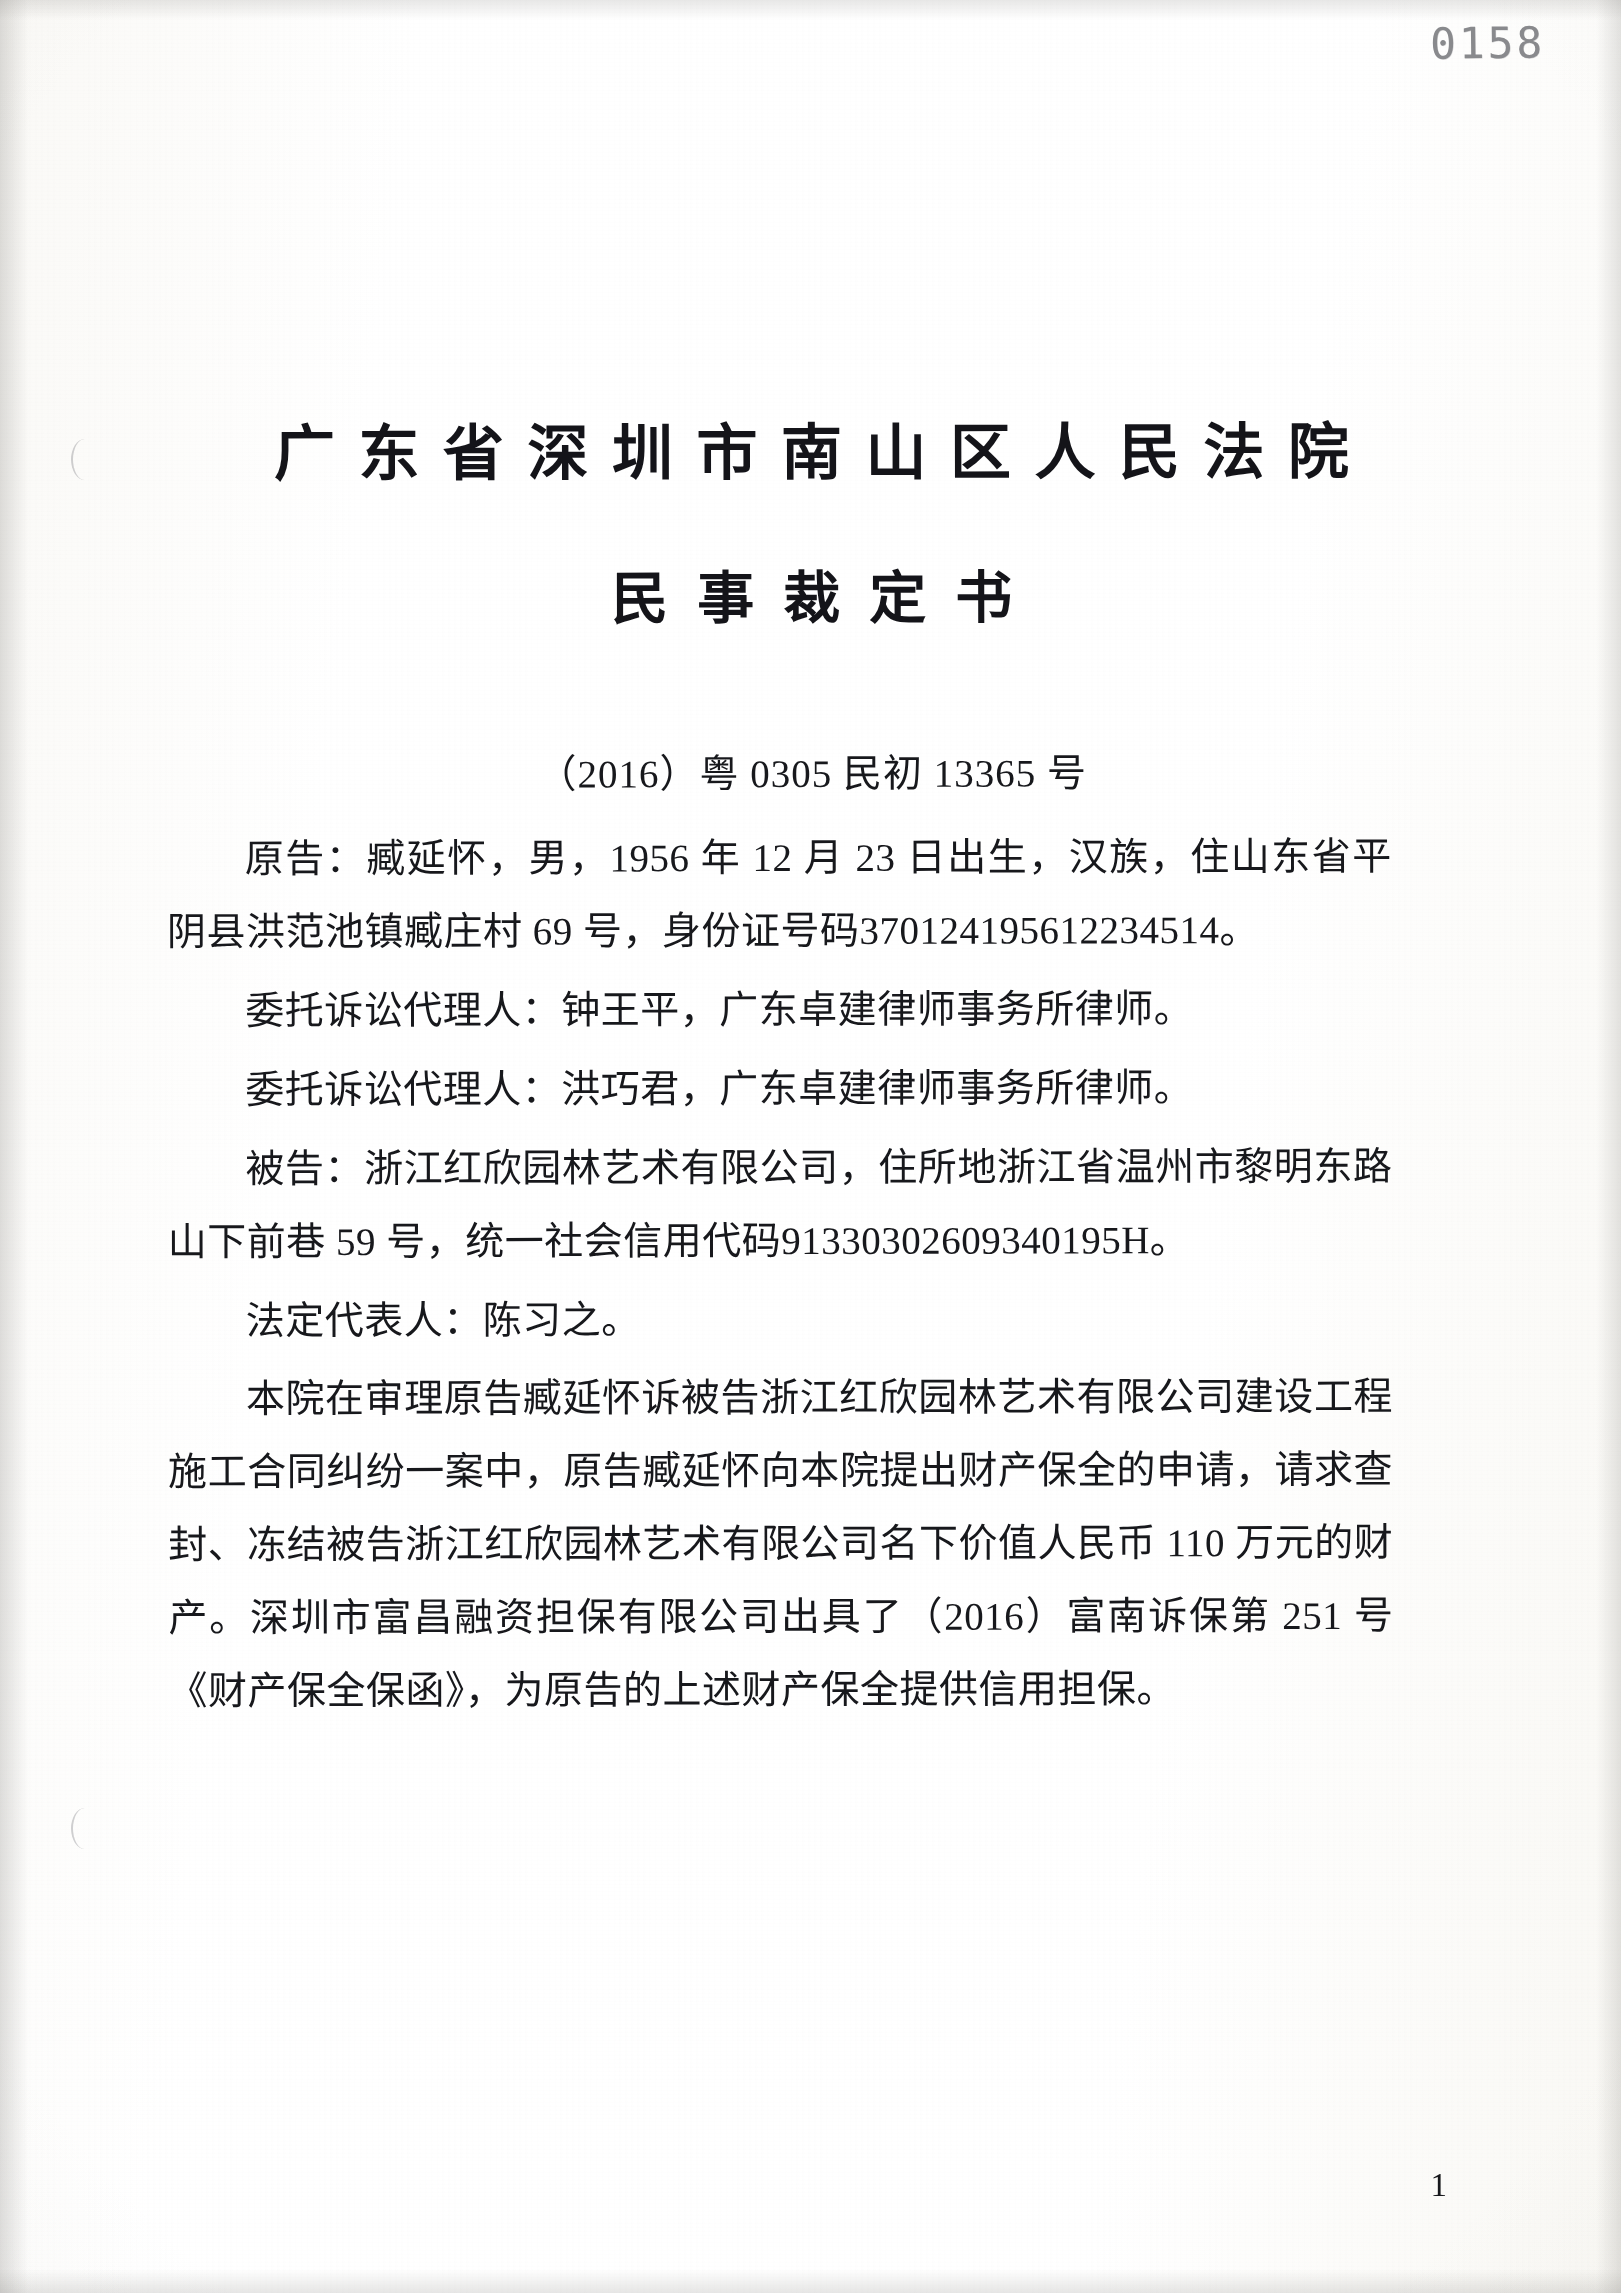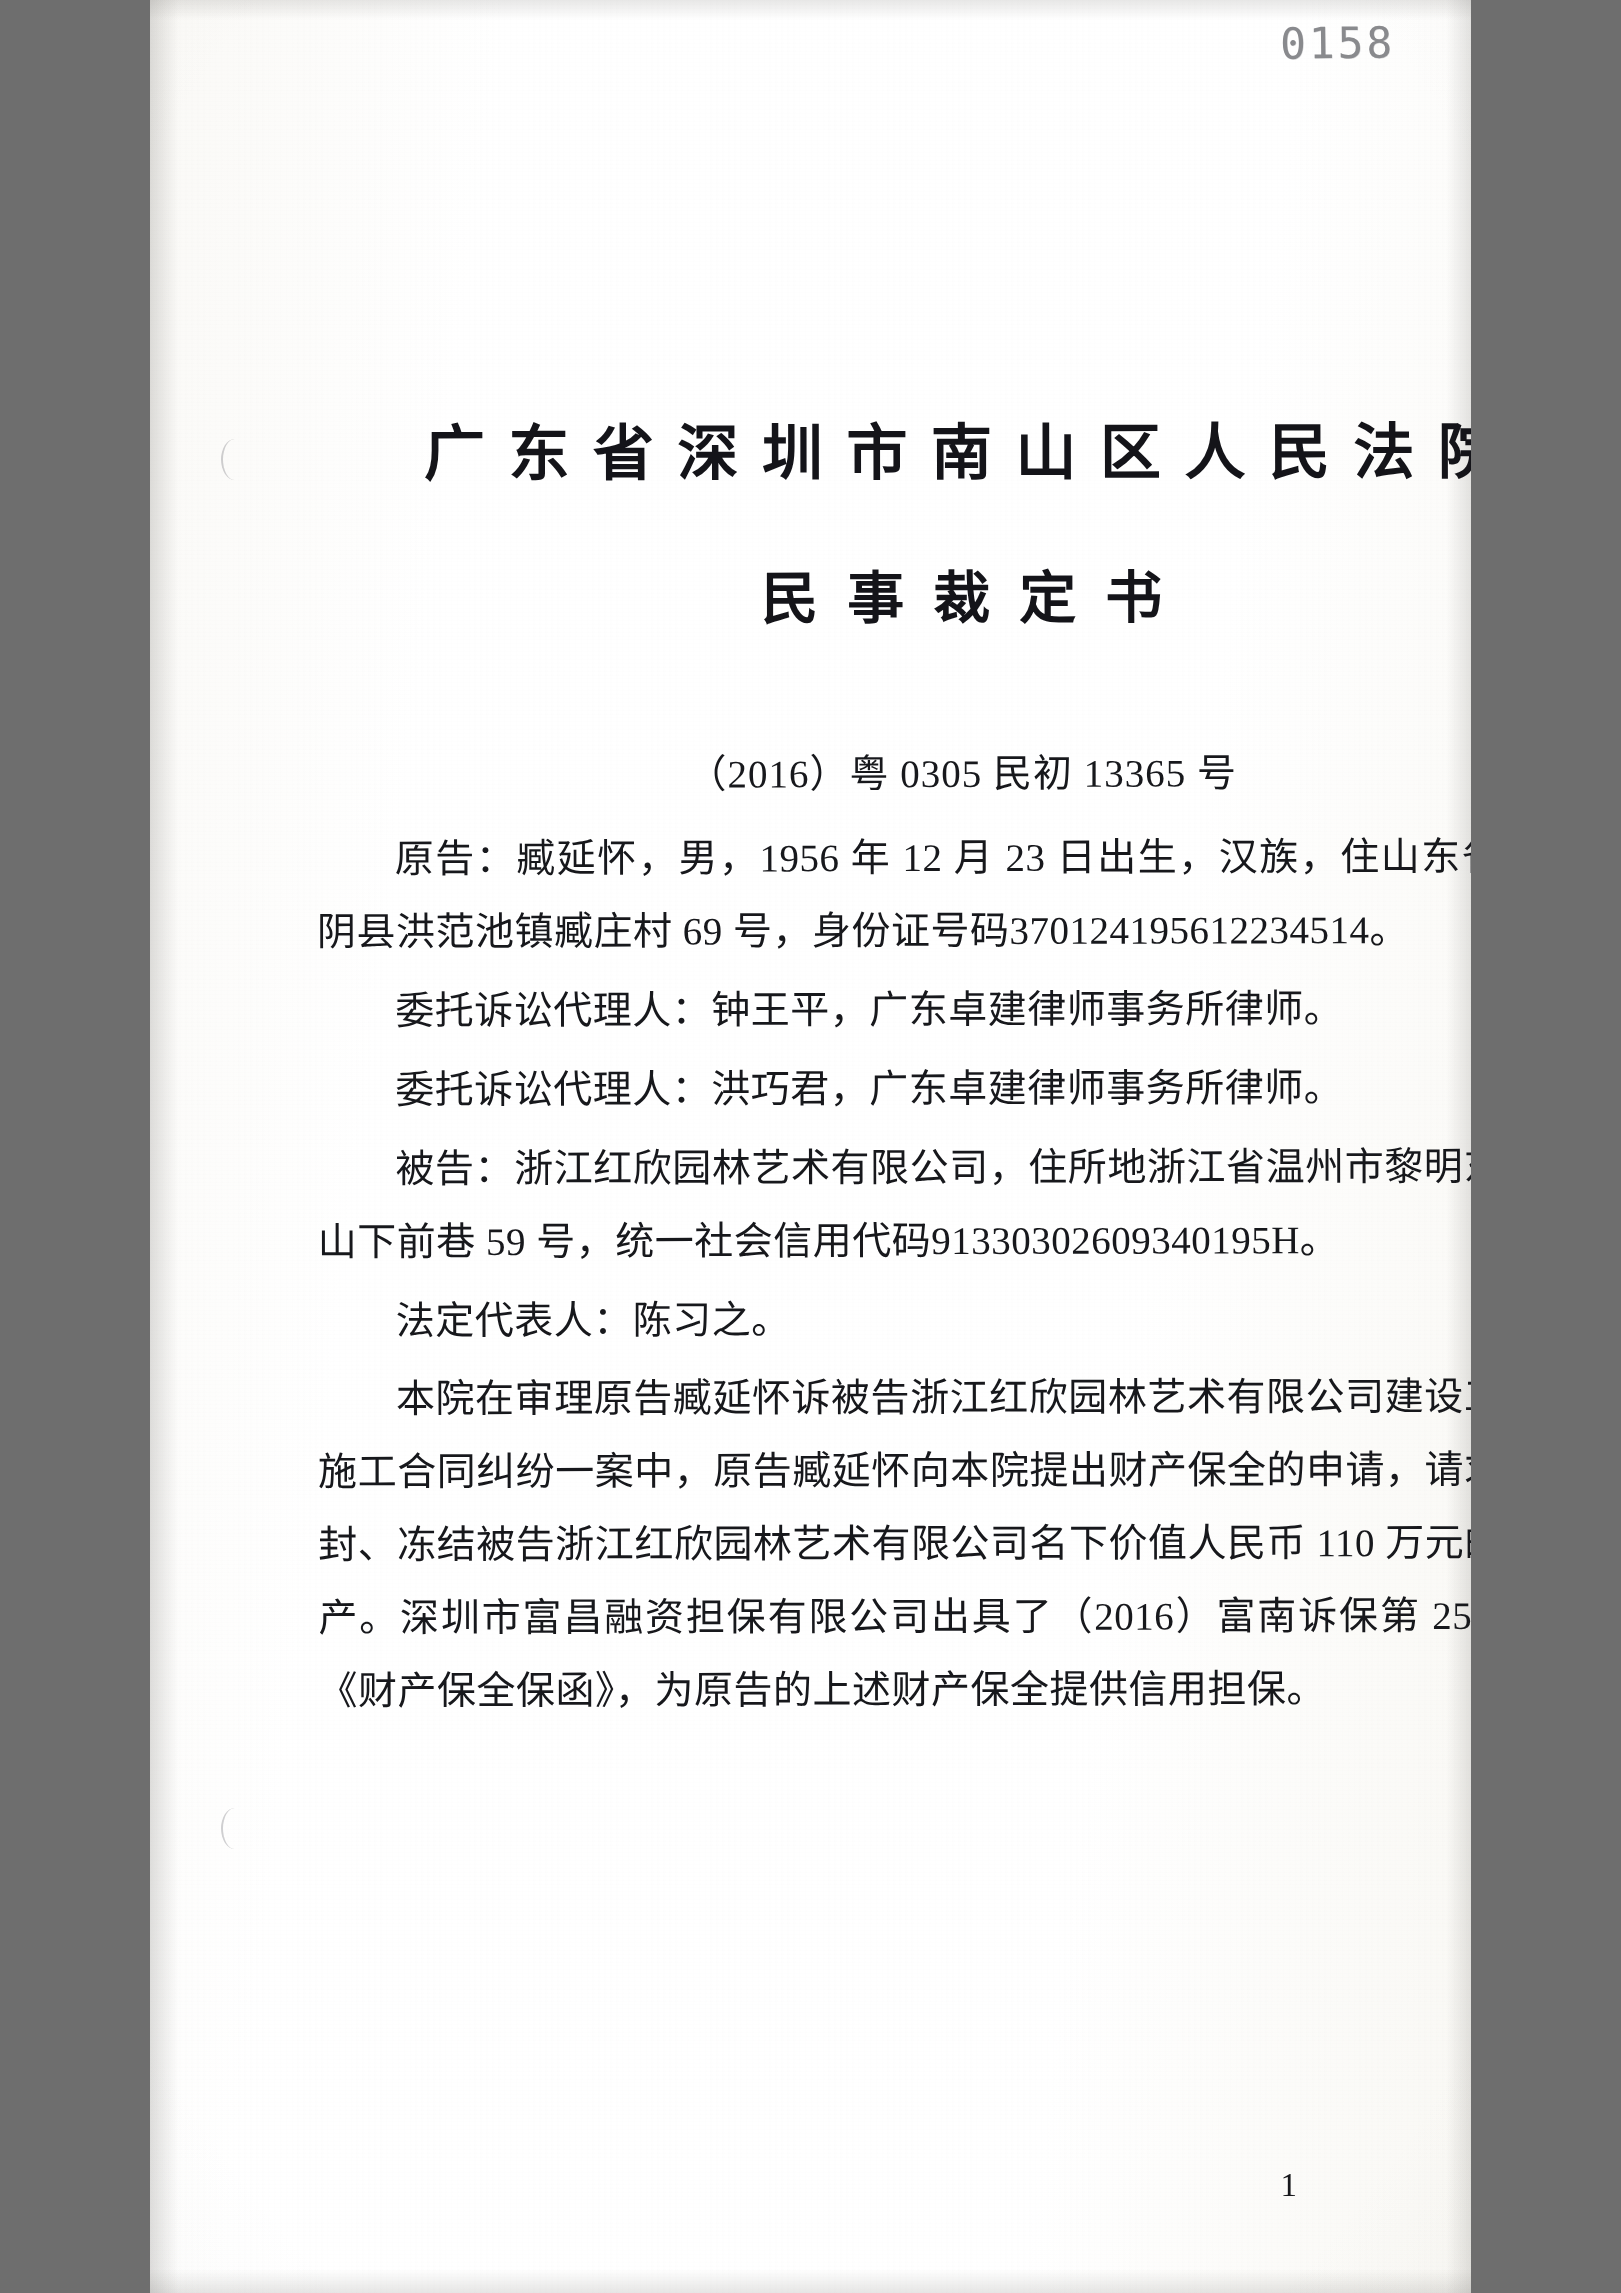--- a/index.html
+++ b/index.html
@@ -3,21 +3,21 @@
 <meta charset="utf-8">
 <title>民事裁定书</title>
 <style>
   html, body {
     margin: 0;
     padding: 0;
     background: #6e6e6e;
   }
   .page {
     position: relative;
-    width: 1321px;
+    width: 1621px;
     height: 2294px;
     margin: 0 auto;
     background: #ffffff;
     overflow: hidden;
     font-family: "Liberation Serif", "DejaVu Serif", serif;
     color: #15161a;
     
     background-image:
       radial-gradient(ellipse 115% 105% at 50% 48%, rgba(255,255,255,0) 58%, rgba(168,166,160,0.13) 88%, rgba(120,118,112,0.24) 100%),
       linear-gradient(97deg, rgba(250,249,246,1) 0%, rgba(255,255,255,1) 22%, rgba(255,255,255,1) 72%, rgba(249,248,244,1) 100%);

